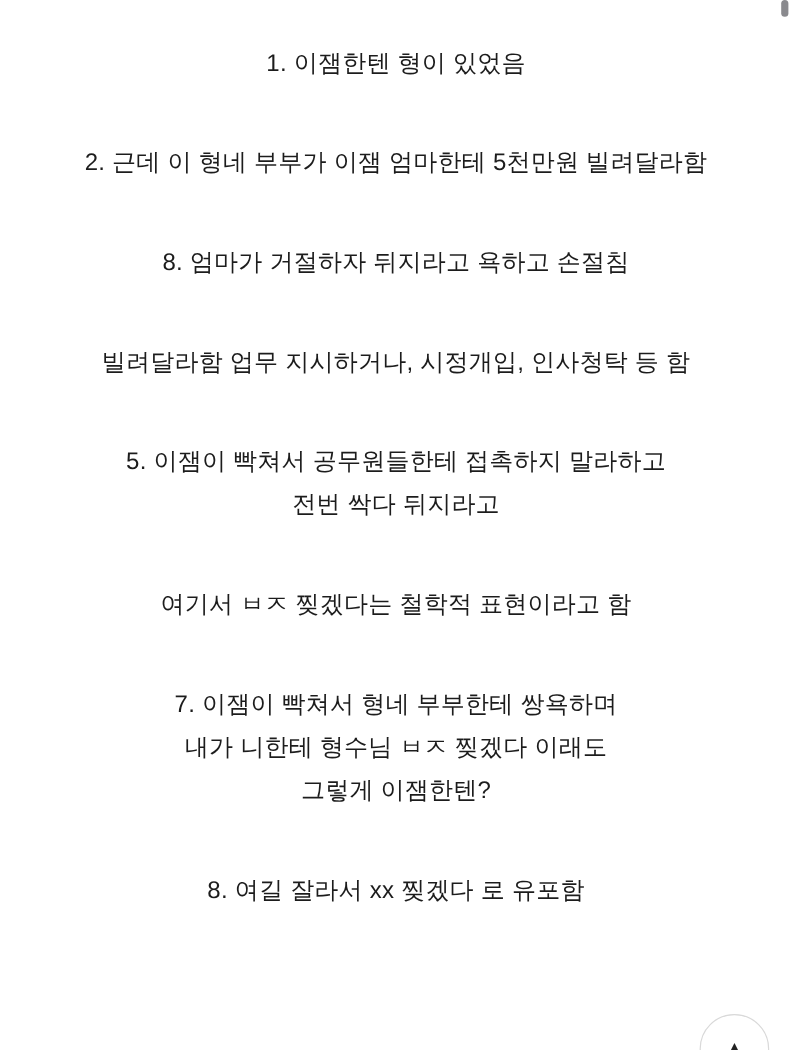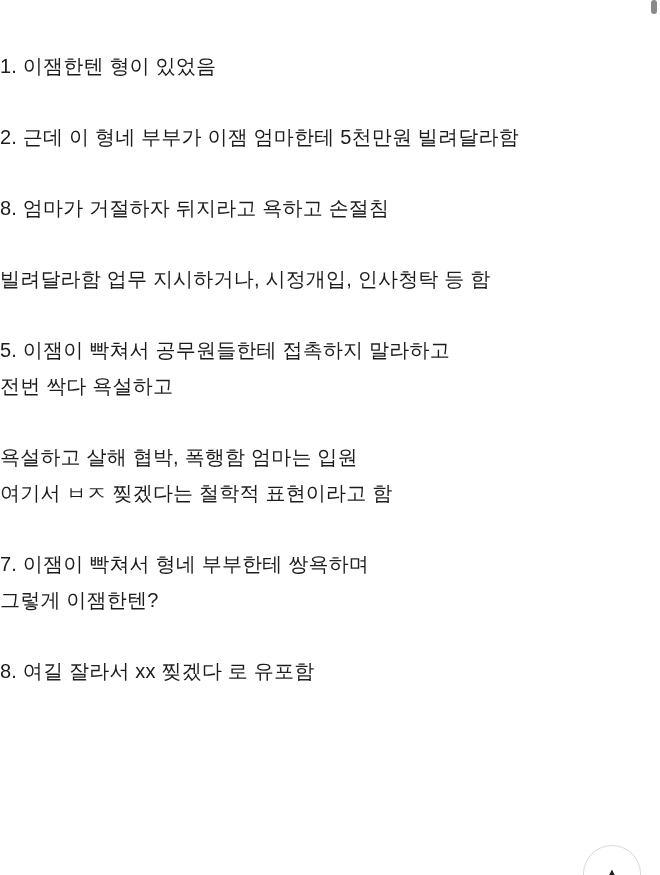--- a/index.html
+++ b/index.html
@@ -8,25 +8,25 @@
   }
   body {
     width: 660px;
     height: 875px;
     background: var(--background, #ffffff);
     overflow: hidden;
     position: relative;
     font-family: "Liberation Sans", "DejaVu Sans", sans-serif;
   }
   main {
-    padding-top: 48px;
-    text-align: left;
+    padding-top: 35px;
+    text-align: center;
   }
   .para { margin: 0; }
-  .para + .para { margin-top: 35px; }
+  .para + .para { margin-top: 47px; }
   .line {
     font-size: 20px;
     line-height: 36px;
     font-weight: 500;
     color: var(--text, #1c1c1c);
     white-space: nowrap;
     letter-spacing: 0.2px;
   }
   .scroll-thumb {
     position: absolute;
@@ -71,28 +71,28 @@
     <div class="line">2. 근데 이 형네 부부가 이잼 엄마한테 5천만원 빌려달라함</div>
   </div>
   <div class="para">
     <div class="line">8. 엄마가 거절하자 뒤지라고 욕하고 손절침</div>
   </div>
   <div class="para">
     <div class="line">빌려달라함 업무 지시하거나, 시정개입, 인사청탁 등 함</div>
   </div>
   <div class="para">
     <div class="line">5. 이잼이 빡쳐서 공무원들한테 접촉하지 말라하고</div>
-    <div class="line">전번 싹다 욕설하고</div>
+    <div class="line">전번 싹다 뒤지라고</div>
   </div>
   <div class="para">
-    <div class="line">욕설하고 살해 협박, 폭행함 엄마는 입원</div>
     <div class="line">여기서 ㅂㅈ 찢겠다는 철학적 표현이라고 함</div>
   </div>
   <div class="para">
     <div class="line">7. 이잼이 빡쳐서 형네 부부한테 쌍욕하며</div>
+    <div class="line">내가 니한테 형수님 ㅂㅈ 찢겠다 이래도</div>
     <div class="line">그렇게 이잼한텐?</div>
   </div>
   <div class="para">
     <div class="line">8. 여길 잘라서 xx 찢겠다 로 유포함</div>
   </div>
 </main>
 
 <div class="scroll-thumb"></div>
 
 <button class="totop">

